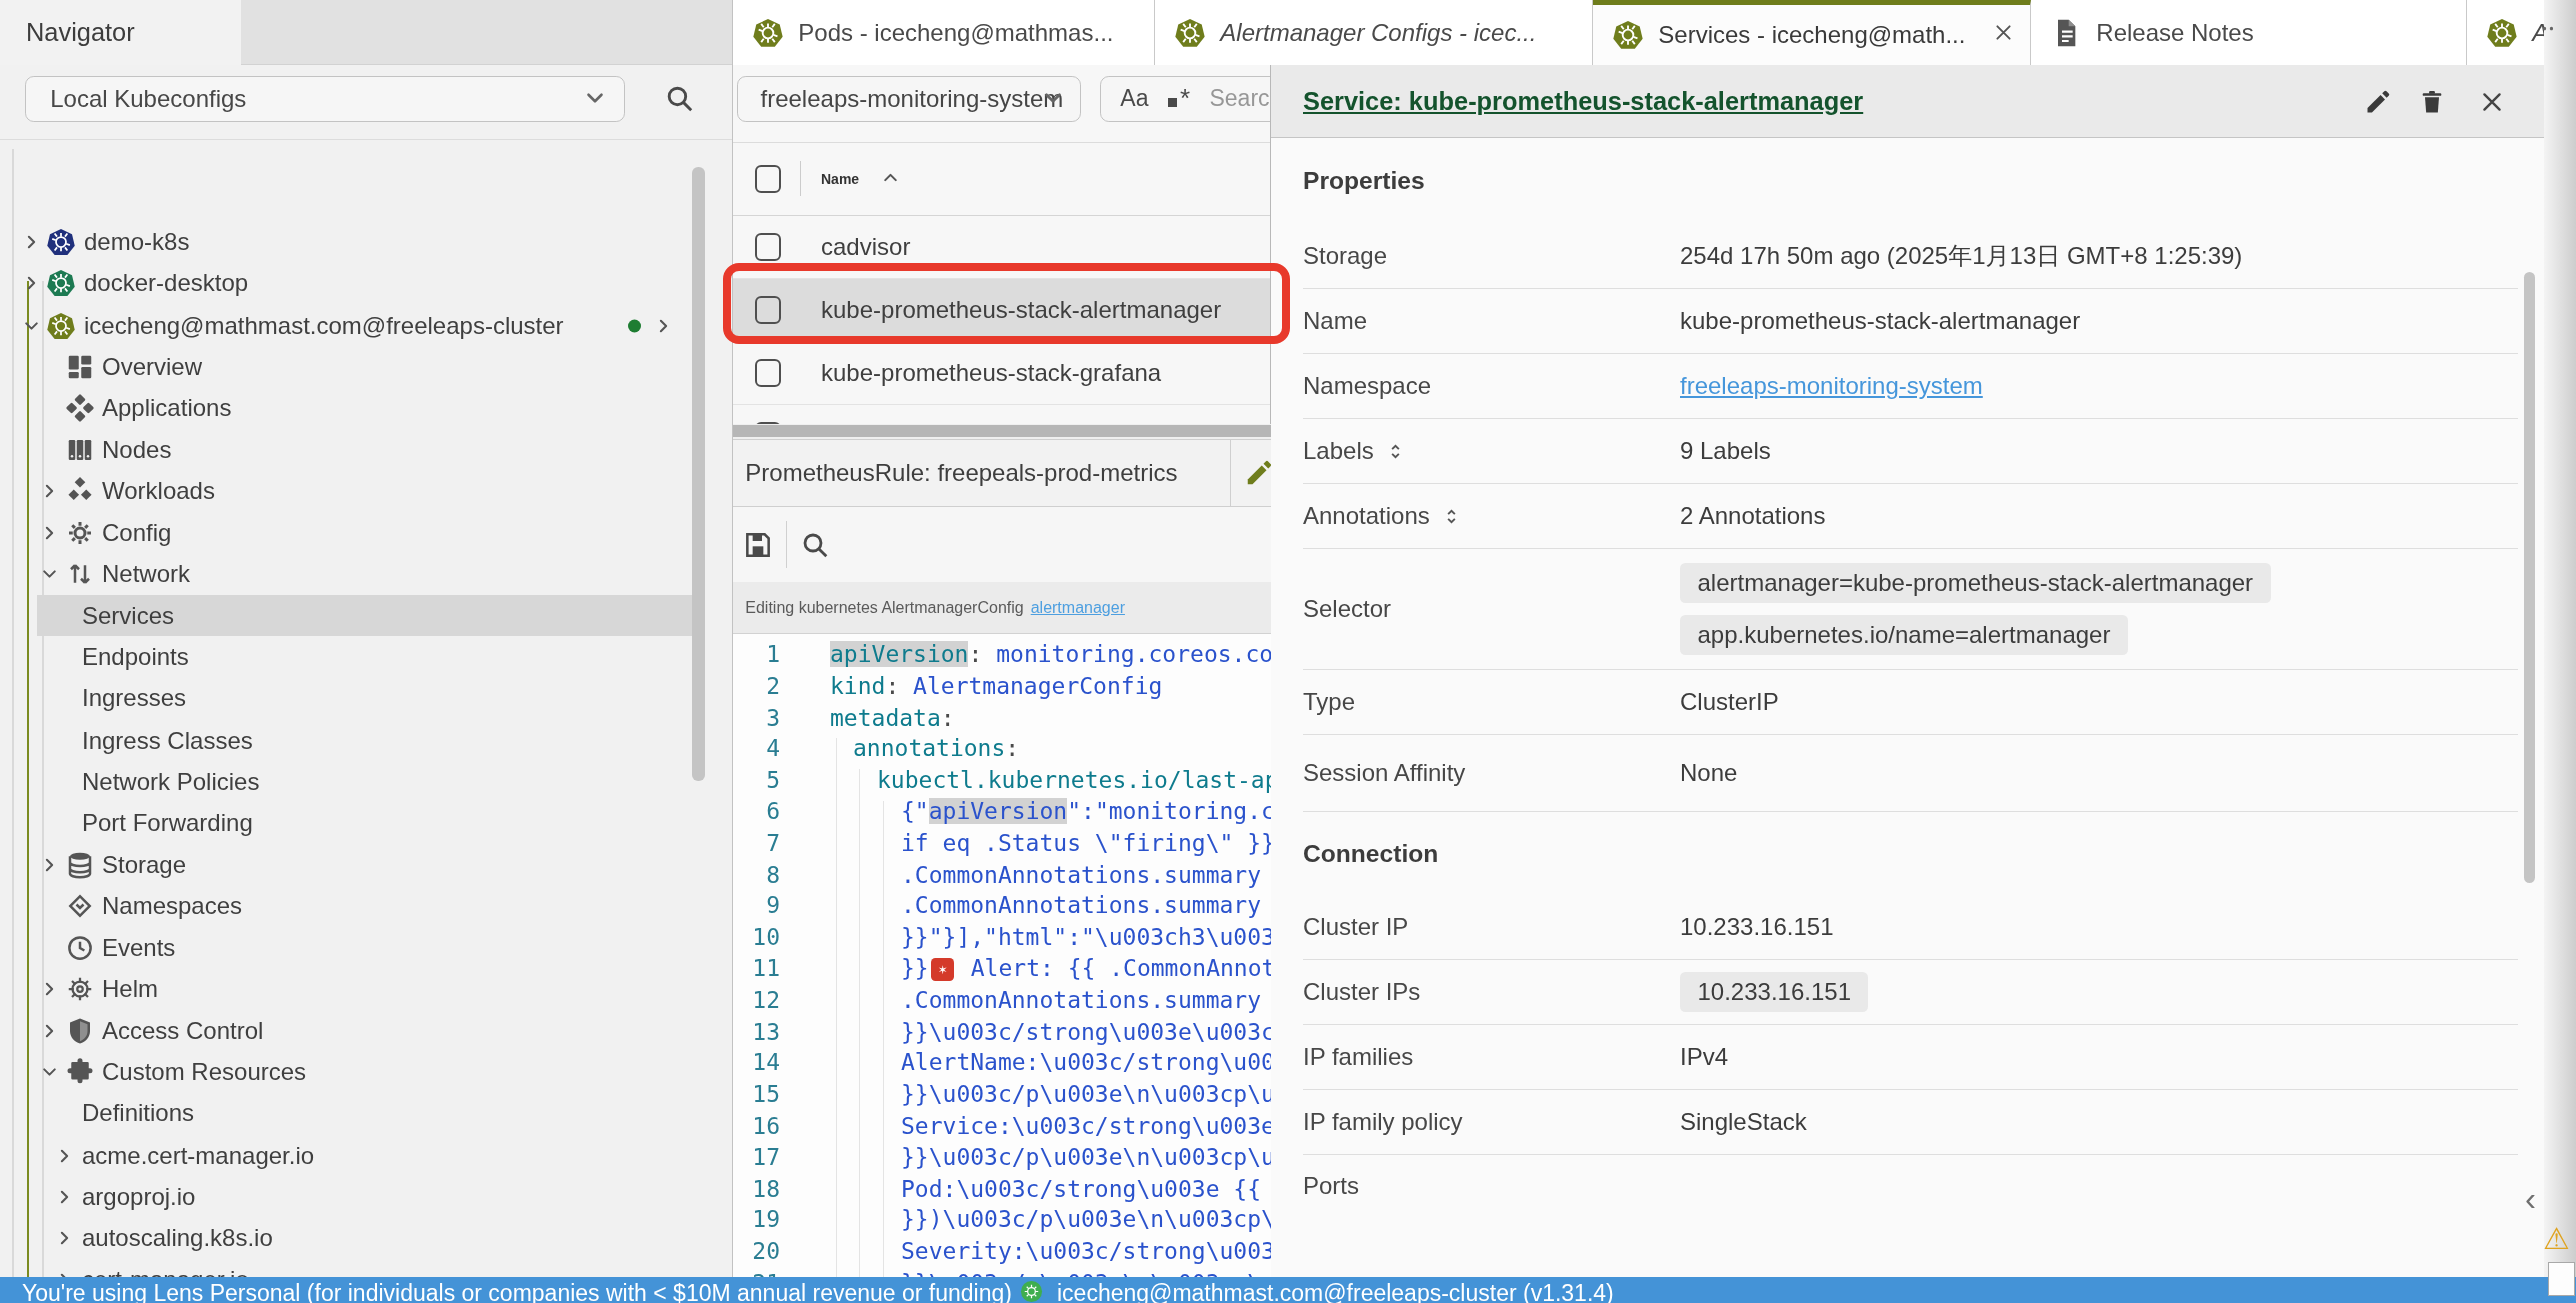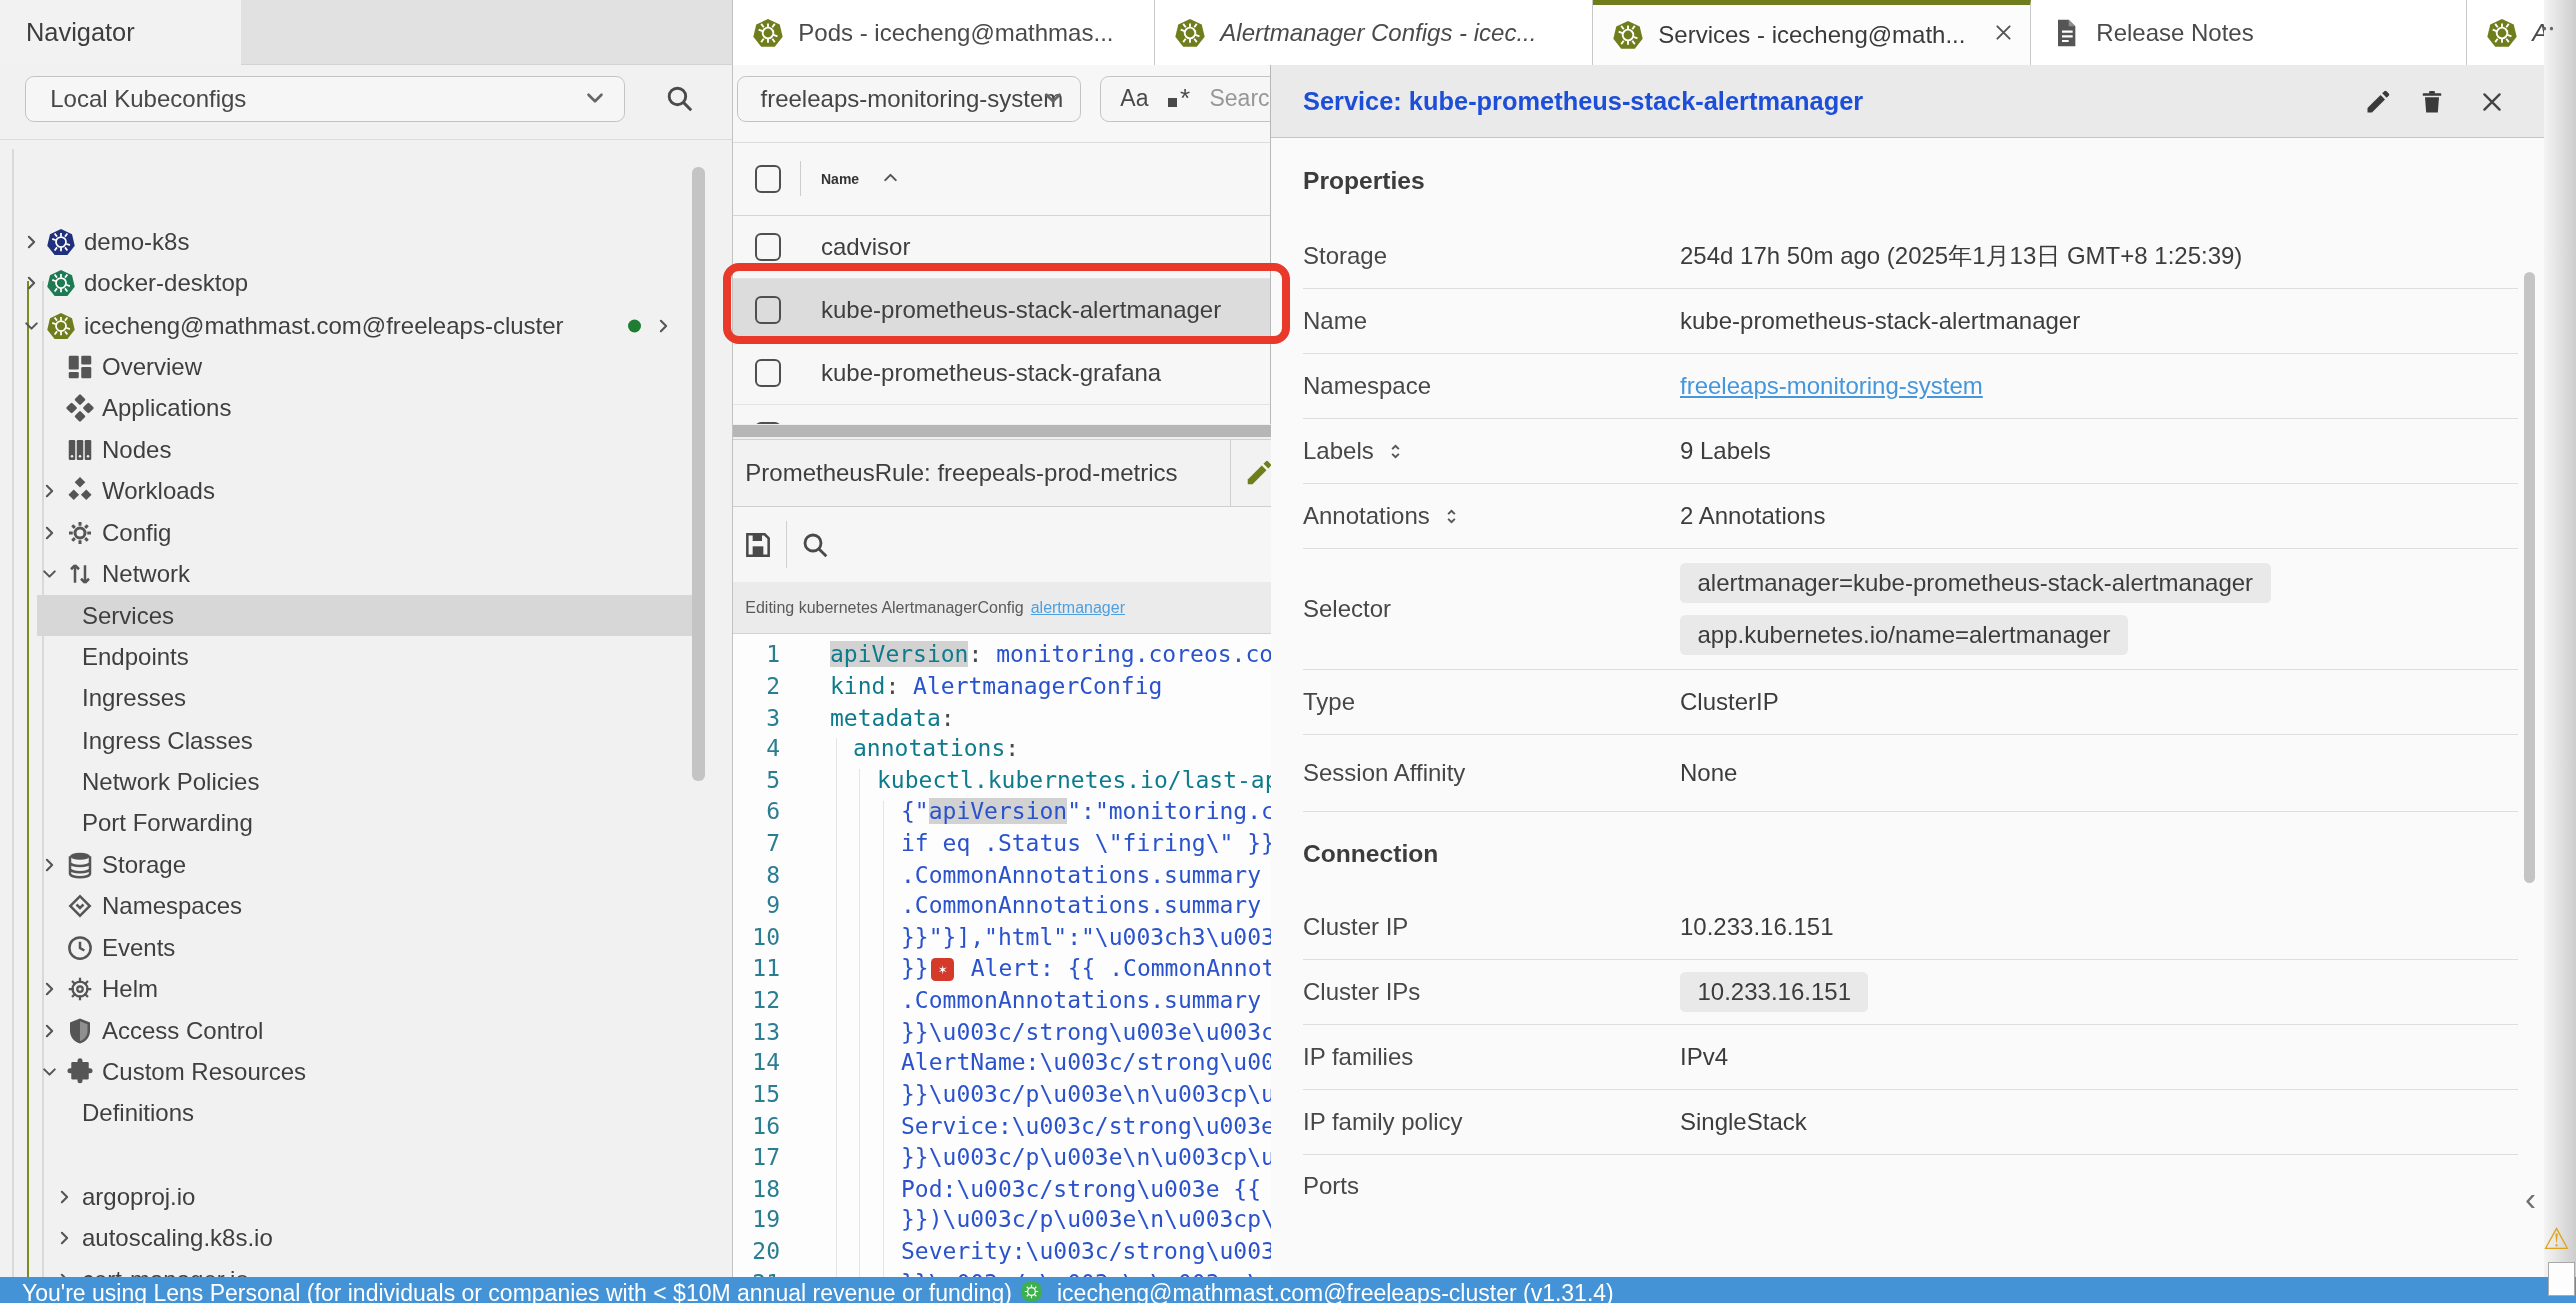--- a/index.html
+++ b/index.html
@@ -73,21 +73,21 @@
   .c-k{color:#0e7b8d;} .c-v{color:#2a52cc;} .c-p{color:#4a4a4a;}
   .hl2{background:#d2d2d2;}
   .em{display:inline-block;width:23px;height:23px;background:#d43a2a;border-radius:4.4px;color:#fff;
     font-size:14px;line-height:23px;text-align:center;vertical-align:middle;margin:0 2.6px;}
   .iguide{position:absolute;width:0.9px;background:#e4e4e4;}
   
   .drawer{position:absolute;left:1270px;top:65px;width:1274px;height:1212px;background:#fafafa;
     border-left:0.9px solid #b8b8b8;box-sizing:border-box;overflow:hidden;}
   .drawer-header{position:absolute;left:0;top:0;width:100%;height:73px;background:#eaeaea;border-bottom:0.9px solid #c5c5c5;
     display:flex;align-items:center;padding:0 32px;box-sizing:border-box;}
-  .drawer-title{font-size:25.4px;font-weight:bold;color:#1d4ed8;}
+  .drawer-title{font-size:25.4px;font-weight:bold;color:#14532d;text-decoration:underline;}
   .hicon{position:absolute;top:19.3px;width:35px;height:35px;display:flex;align-items:center;justify-content:center;}
   .drawer-body{position:absolute;left:0;top:73px;right:0;bottom:0;}
   .sec-heading{display:flex;align-items:center;padding:0 32px;font-weight:bold;font-size:24.6px;color:#3c3c3c;}
   .sec-heading.h1{height:86px;} .sec-heading.h2{height:83px;}
   .drow{display:flex;align-items:center;margin:0 26px 0 32px;border-bottom:0.9px solid #dedede;
     font-size:24px;color:#3f3f3f;box-sizing:border-box;position:relative;}
   .drow .lbl{width:377px;flex:none;color:#474747;display:flex;align-items:center;gap:10.5px;}
   .drow .val{color:#3c3c3c;}
   .drow .val.link{color:#4596db;text-decoration:underline;}
   .chipcol{display:flex;flex-direction:column;align-items:flex-start;gap:12.3px;}
@@ -452,20 +452,28 @@
           <span class="tic" style="left: 65px;">
             <svg width="30" height="30" viewBox="0 0 24 24">
               <path d="M10 3a2 2 0 014 0v1h4a1 1 0 011 1v4h1a2 2 0 010 4h-1v4a1 1 0 01-1 1h-4v1a2 2 0 01-4 0v-1H6a1 1 0 01-1-1v-4H4a2 2 0 010-4h1V5a1 1 0 011-1h4z" fill="#555"></path>
             </svg>
           </span>
           <span class="lab" style="left: 102px;">Custom Resources</span>
         </div>
         <div class="titem" style="top: 948px;">
           <span class="lab" style="left: 82px;">Definitions</span>
         </div>
+        <div class="titem" style="top: 991px;">
+          <span class="tic" style="left: 54px;">
+            <svg width="21" height="21" viewBox="0 0 24 24">
+              <path d="M9 6l6 6-6 6" fill="none" stroke="#555" stroke-width="2.4" stroke-linecap="round" stroke-linejoin="round"></path>
+            </svg>
+          </span>
+          <span class="lab" style="left: 82px;">acme.cert-manager.io</span>
+        </div>
         <div class="titem" style="top: 1032px;">
           <span class="tic" style="left: 54px;">
             <svg width="21" height="21" viewBox="0 0 24 24">
               <path d="M9 6l6 6-6 6" fill="none" stroke="#555" stroke-width="2.4" stroke-linecap="round" stroke-linejoin="round"></path>
             </svg>
           </span>
           <span class="lab" style="left: 82px;">argoproj.io</span>
         </div>
         <div class="titem" style="top: 1073px;">
           <span class="tic" style="left: 54px;">

